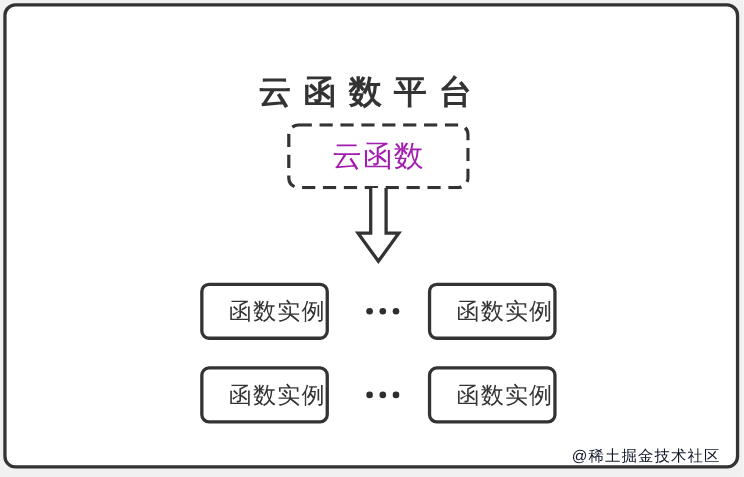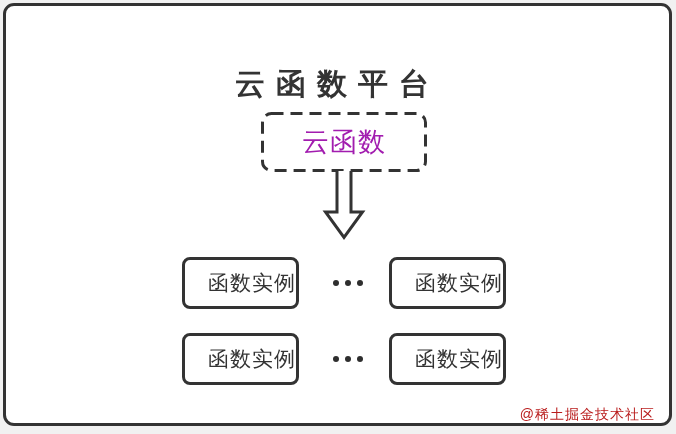--- a/index.html
+++ b/index.html
@@ -101,21 +101,21 @@
     width: 6px;
     height: 6px;
     border-radius: 50%;
     background: #2e2e2e;
   }
   .watermark {
     position: absolute;
     right: 14px;
     top: 400px;
     font-size: 14px;
-    color: #b91c1c;
+    color: #0f172a;
     letter-spacing: 1px;
   }
 </style>
 </head>
 <body>
 
 <div class="stage">
   <div class="frame">
 
     <div class="title">云函数平台</div>

